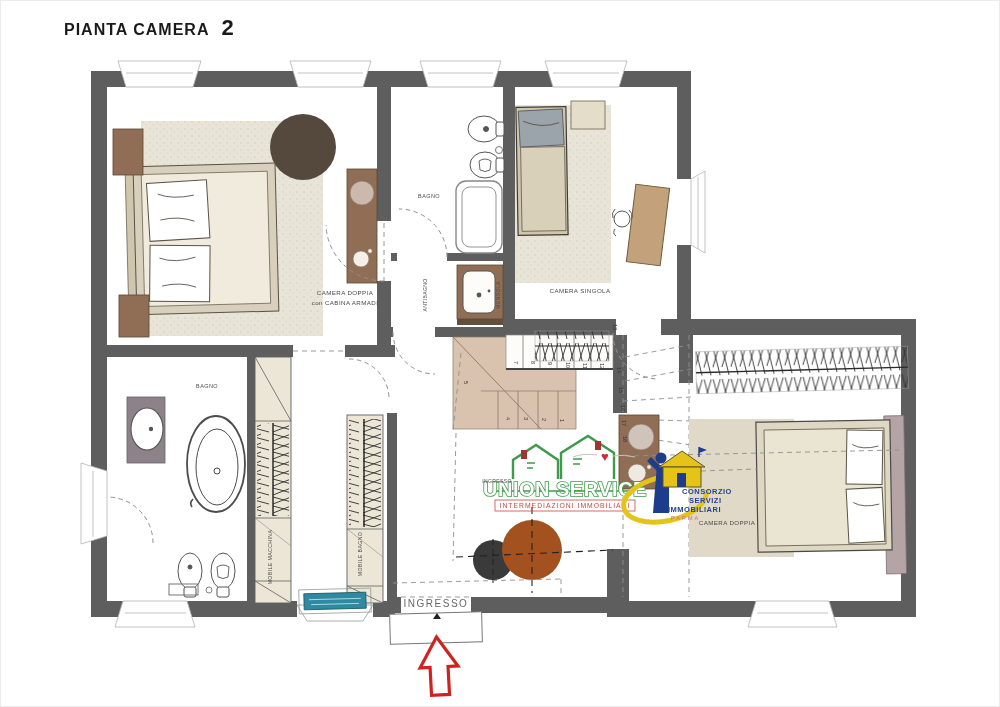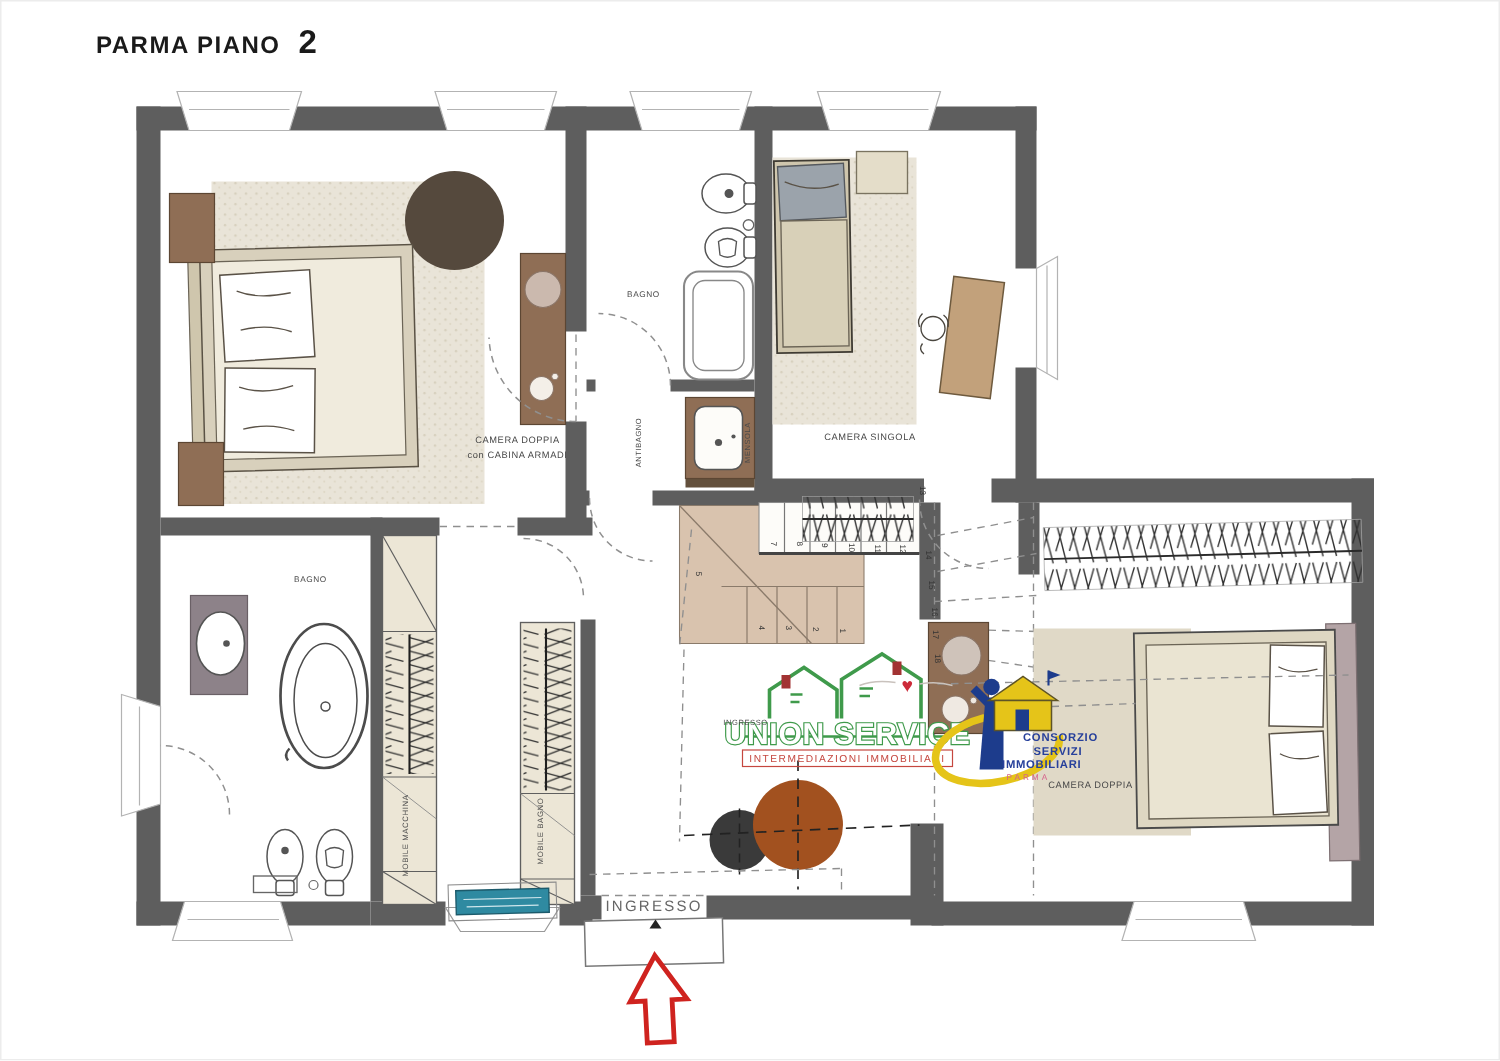--- a/index.html
+++ b/index.html
@@ -14,21 +14,21 @@
   .dash{stroke:#8f8f8f;stroke-width:.9;stroke-dasharray:5 4;fill:none;}
   .arc{stroke:#909090;stroke-width:1;stroke-dasharray:4.5 3.5;fill:none;}
   .sketch{stroke:#5a5247;stroke-width:.9;fill:none;}
 </style>
 </head>
 <body>
 
 <div class="page">
 
   <div class="title-row">
-    <span class="t1">PARMA PIANO</span>
+    <span class="t1">PIANTA CAMERA</span>
     <span class="t2">2</span>
   </div>
 
   <svg width="1000" height="707" viewBox="0 0 1000 707">
     <defs>
       <pattern id="speckle" width="7" height="7" patternUnits="userSpaceOnUse">
         <rect width="7" height="7" fill="#e9e4d8"></rect>
         <circle cx="2" cy="2" r="0.8" fill="#d6cfbc"></circle>
         <circle cx="5.2" cy="5" r="0.7" fill="#ddd6c4"></circle>
       </pattern>

